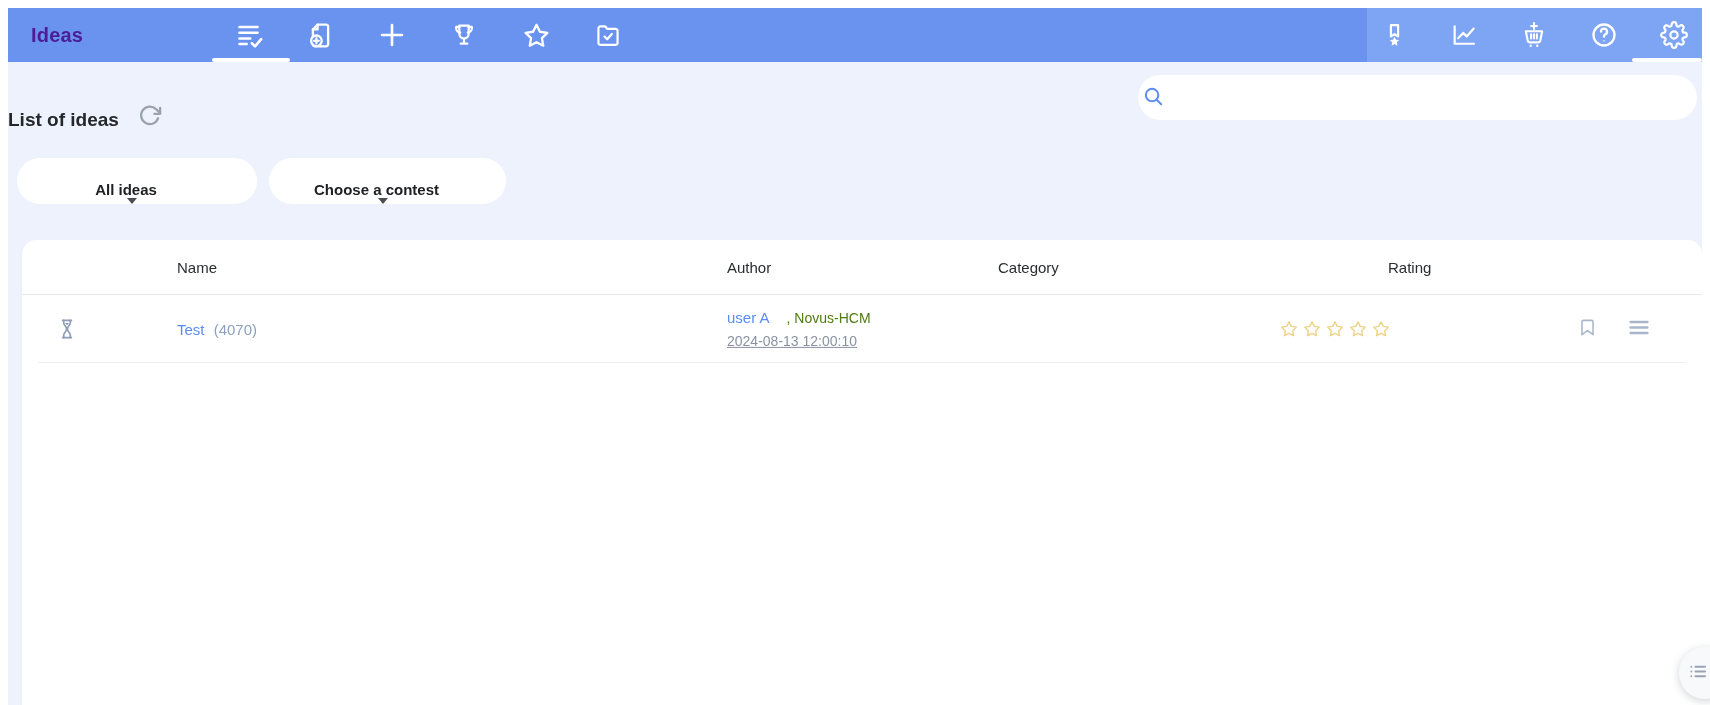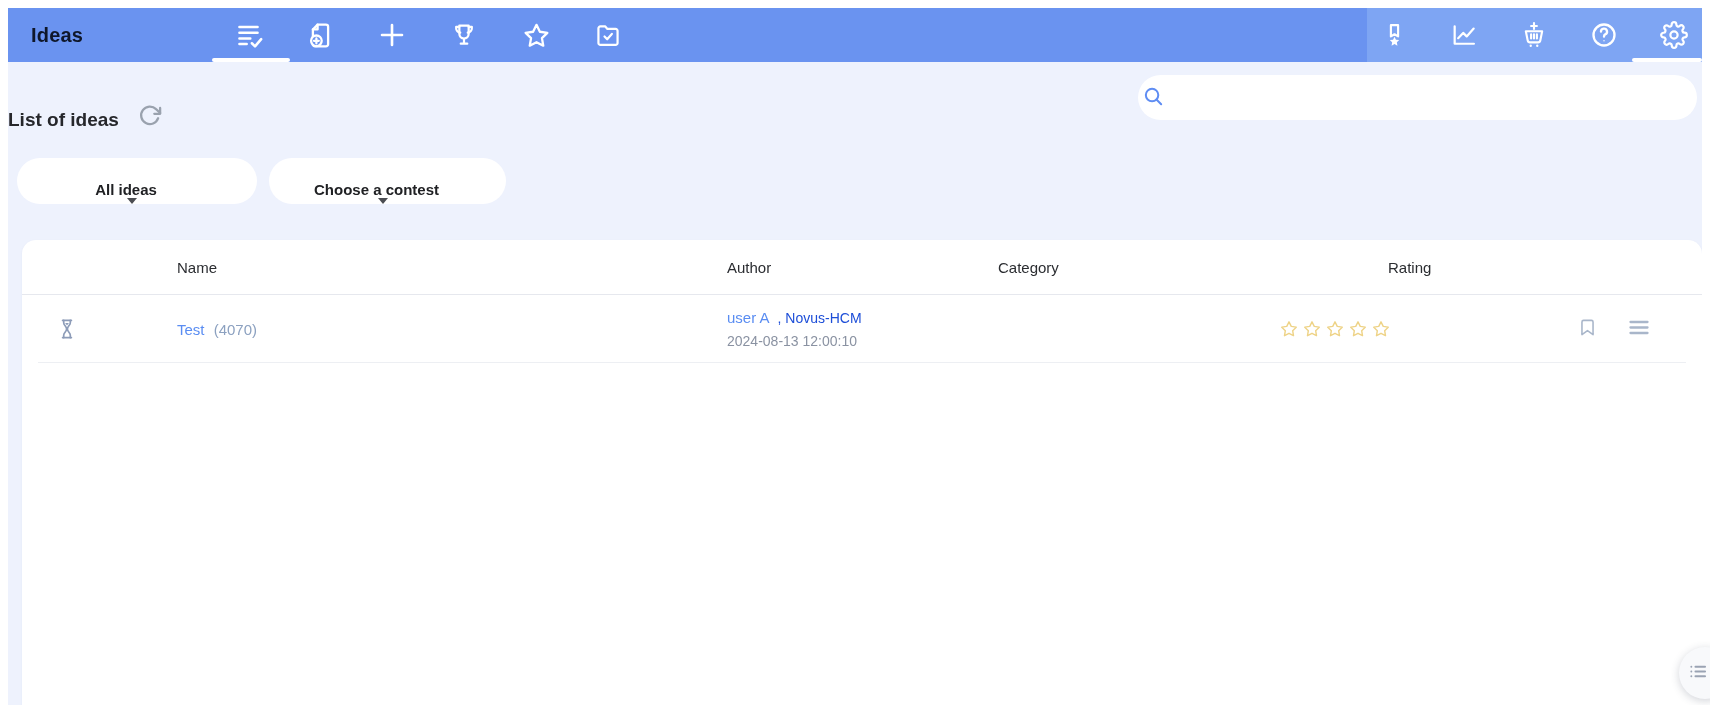--- a/index.html
+++ b/index.html
@@ -15,21 +15,21 @@
     position:absolute; left:8px; top:8px; width:1694px; height:697px;
     background:#eef2fd; overflow:hidden;
   }
 
   
   .topbar {
     position:relative; height:54px; background:#6a93f0; width:100%;
   }
   .app-title {
     position:absolute; left:23px; top:0; height:54px; display:flex; align-items:center;
-    color:#0f172a; font-size:20px; font-weight:700; letter-spacing:.2px;
+    color:#4c1d95; font-size:20px; font-weight:700; letter-spacing:.2px;
   }
   .nav-left {
     position:absolute; left:216px; top:0; height:54px; display:flex; align-items:center;
   }
   .nav-right {
     position:absolute; right:0; top:0; height:54px; width:335px;
     background:#7ea5f3; display:flex; align-items:center; padding-left:4px;
   }
   .nav-btn {
     width:48px; height:54px; display:flex; align-items:center; justify-content:center;
@@ -102,22 +102,22 @@
     content:""; position:absolute; left:16px; right:16px; bottom:0;
     border-bottom:1px solid #edeff3;
   }
   .cell { position:absolute; top:50%; transform:translateY(-50%); }
   .cell-status { left:33px; display:flex; }
   .cell-name { left:155px; font-size:15px; white-space:nowrap; }
   .idea-link { color:#5a8df2; text-decoration:none; cursor:pointer; }
   .idea-count { color:#8ca1c0; margin-left:5px; }
   .cell-author { left:705px; font-size:15px; line-height:1.4; white-space:nowrap; }
   .author-link { color:#5a8df2; text-decoration:none; cursor:pointer; }
-  .author-company { color:#1d4ed8; font-size:14px; margin-left:8px; }
-  .author-date { color:#8a92a2; font-size:14px; margin-top:3px; }
+  .author-company { color:#4d7c0f; font-size:14px; margin-left:17px; }
+  .author-date { color:#8a92a2; font-size:14px; margin-top:3px;text-decoration:underline; }
   .cell-category { left:976px; font-size:15px; color:#2b2d31; }
   .cell-rating { left:1257px; display:flex; gap:3px; }
   .cell-rating svg { display:block; }
   .icon-btn {
     position:absolute; top:50%; transform:translateY(-50%);
     background:none; border:none; cursor:pointer; color:#a9b6ca; display:flex; padding:4px;
   }
   .btn-bookmark { left:1552px; }
   .btn-row-menu { left:1601px; }
 

